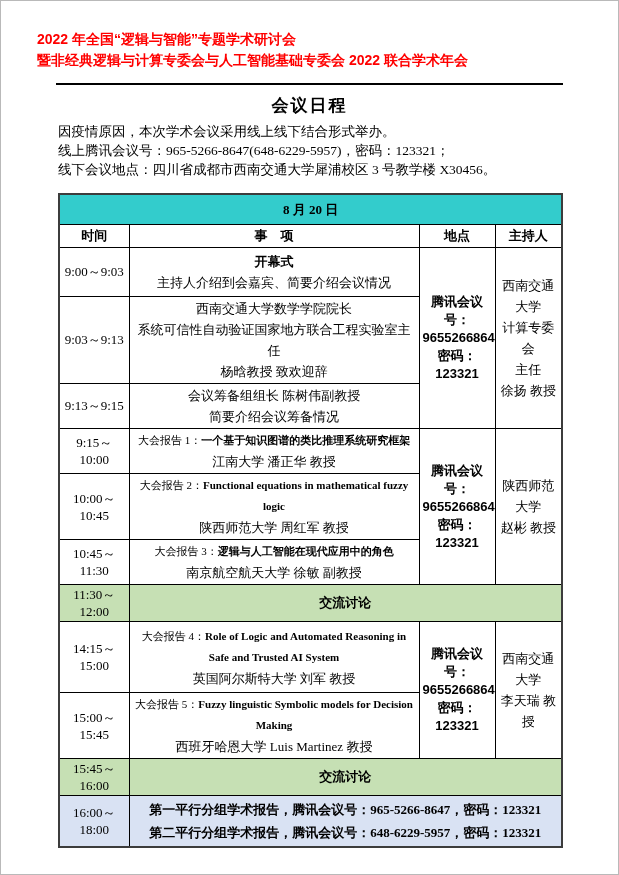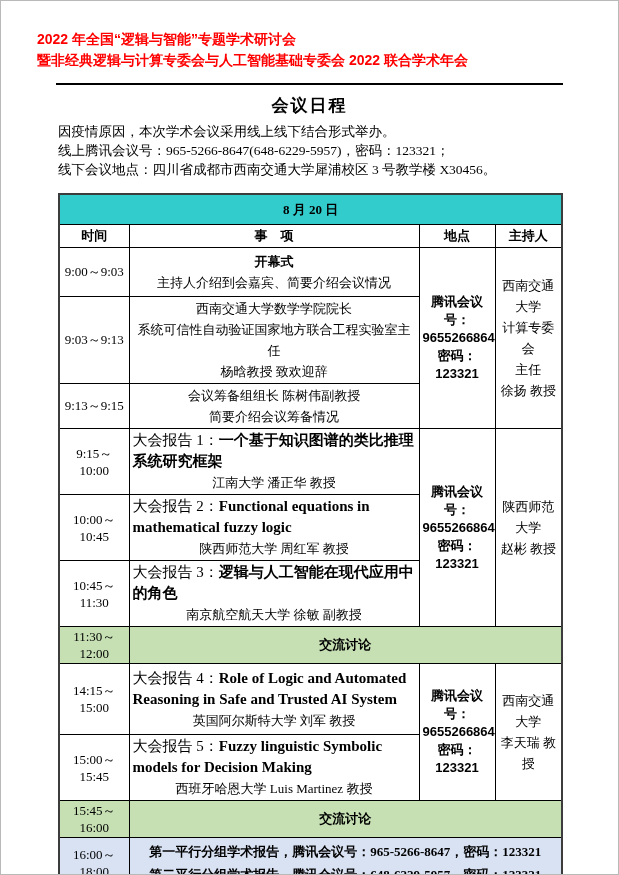--- a/index.html
+++ b/index.html
@@ -61,23 +61,23 @@
     background:#33cccc;
     height:27px;
     font-weight:bold;
     font-size:14px;
     border-bottom:2px solid #222;
   }
   .head-row td { height:20px; font-weight:bold; font-size:13px; }
   td.time-cell { font-size:12.5px; font-family:"Liberation Serif","DejaVu Serif",serif; }
   .item-cell .line { line-height:21px; }
   .rep-title {
-    text-align:left;
+    text-align:center;
     line-height:21px;
-    font-size:15px;
+    font-size:11px;
   }
   .rep-title b { font-family:"Liberation Serif","DejaVu Serif",serif; }
   .speaker { text-align:center; line-height:21px; }
   td.tencent-cell {
     font-family:"Liberation Sans","DejaVu Sans",sans-serif;
     font-weight:bold;
     font-size:12.5px;
     line-height:18px;
     padding:0;
   }

